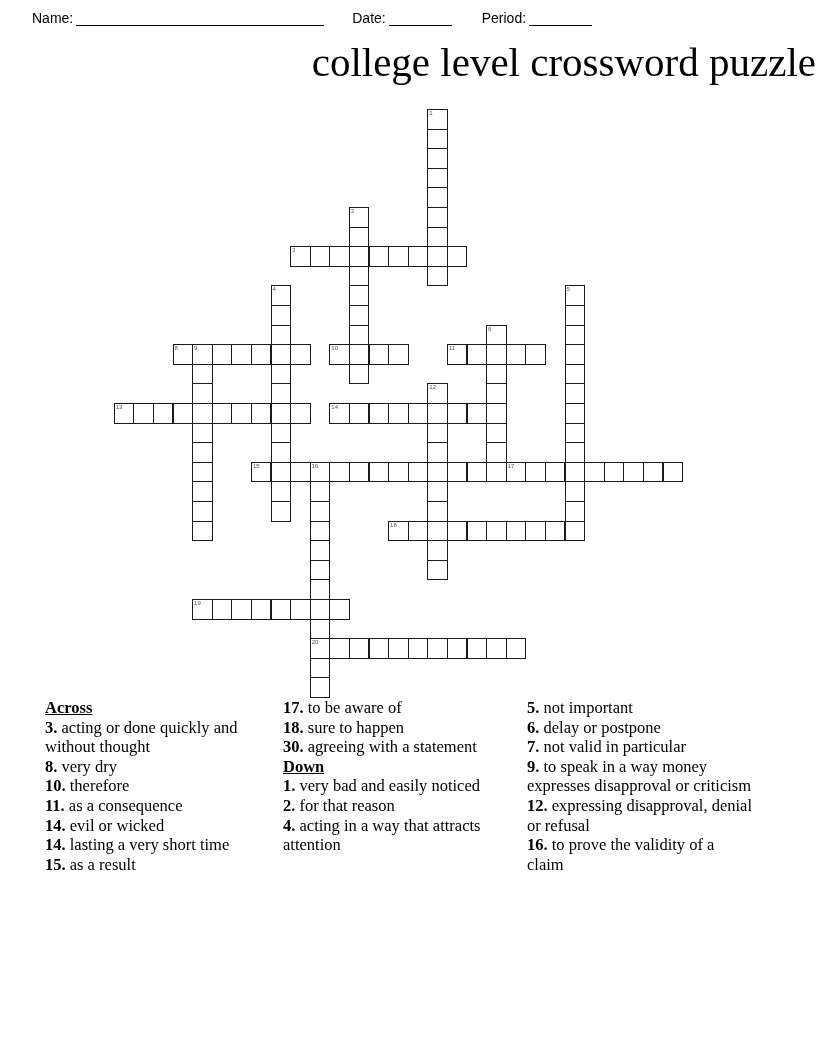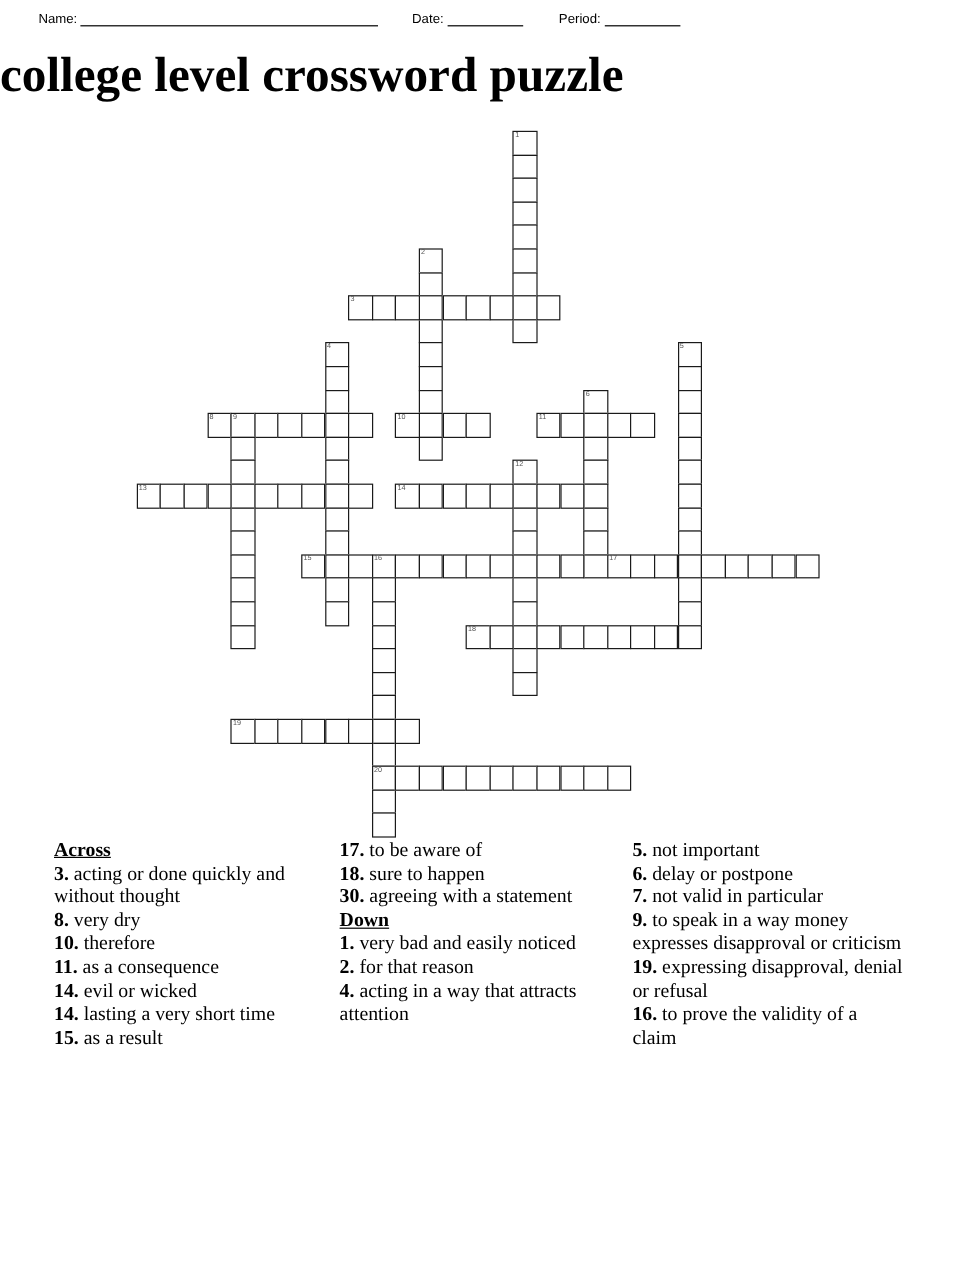--- a/index.html
+++ b/index.html
@@ -18,23 +18,23 @@
   }
 
   
   .header-row {
     position: absolute;
     left: 0;
     top: 0;
     width: 816px;
     height: 26px;
     display: flex;
-    align-items: center;
+    align-items: flex-end;
     font-family: "Liberation Sans", sans-serif;
-    font-size: 11px;
+    font-size: 14px;
     padding-top: 4px;
     box-sizing: border-box;
   }
   .hdr-field {
     display: flex;
     align-items: flex-end;
     white-space: nowrap;
   }
   .hdr-label { padding-right: 3px; }
   .hdr-rule {
@@ -48,25 +48,25 @@
   .gap-a { width: 28px; }
   .gap-b { width: 30px; }
   .lead-in { width: 32px; }
 
   
   .puzzle-title {
     position: absolute;
     left: 0;
     top: 36px;
     width: 816px;
-    text-align: left;
+    text-align: right;
     font-family: "Liberation Serif", serif;
     font-size: 41px;
     line-height: 52px;
-    font-weight: bold;
+    font-weight: normal;
     letter-spacing: 0px;
   }
 
   
   #grid-wrap {
     position: absolute;
     left: 0;
     top: 100px;
     width: 816px;
     height: 600px;
@@ -359,16 +359,16 @@
       <span class="clue-heading">Down</span>
       <span class="clue-line"><span class="clue-num">1. </span><span>very bad and easily noticed</span></span>
       <span class="clue-line"><span class="clue-num">2. </span><span>for that reason</span></span>
       <span class="clue-line"><span class="clue-num">4. </span><span>acting in a way that attracts attention</span></span>
     </div>
   <div class="clue-col col-3">
       <span class="clue-line"><span class="clue-num">5. </span><span>not important</span></span>
       <span class="clue-line"><span class="clue-num">6. </span><span>delay or postpone</span></span>
       <span class="clue-line"><span class="clue-num">7. </span><span>not valid in particular</span></span>
       <span class="clue-line"><span class="clue-num">9. </span><span>to speak in a way money expresses disapproval or criticism</span></span>
-      <span class="clue-line"><span class="clue-num">19. </span><span>expressing disapproval, denial or refusal</span></span>
+      <span class="clue-line"><span class="clue-num">12. </span><span>expressing disapproval, denial or refusal</span></span>
       <span class="clue-line"><span class="clue-num">16. </span><span>to prove the validity of a claim</span></span>
     </div>
 </div>
 
 </body></html>

